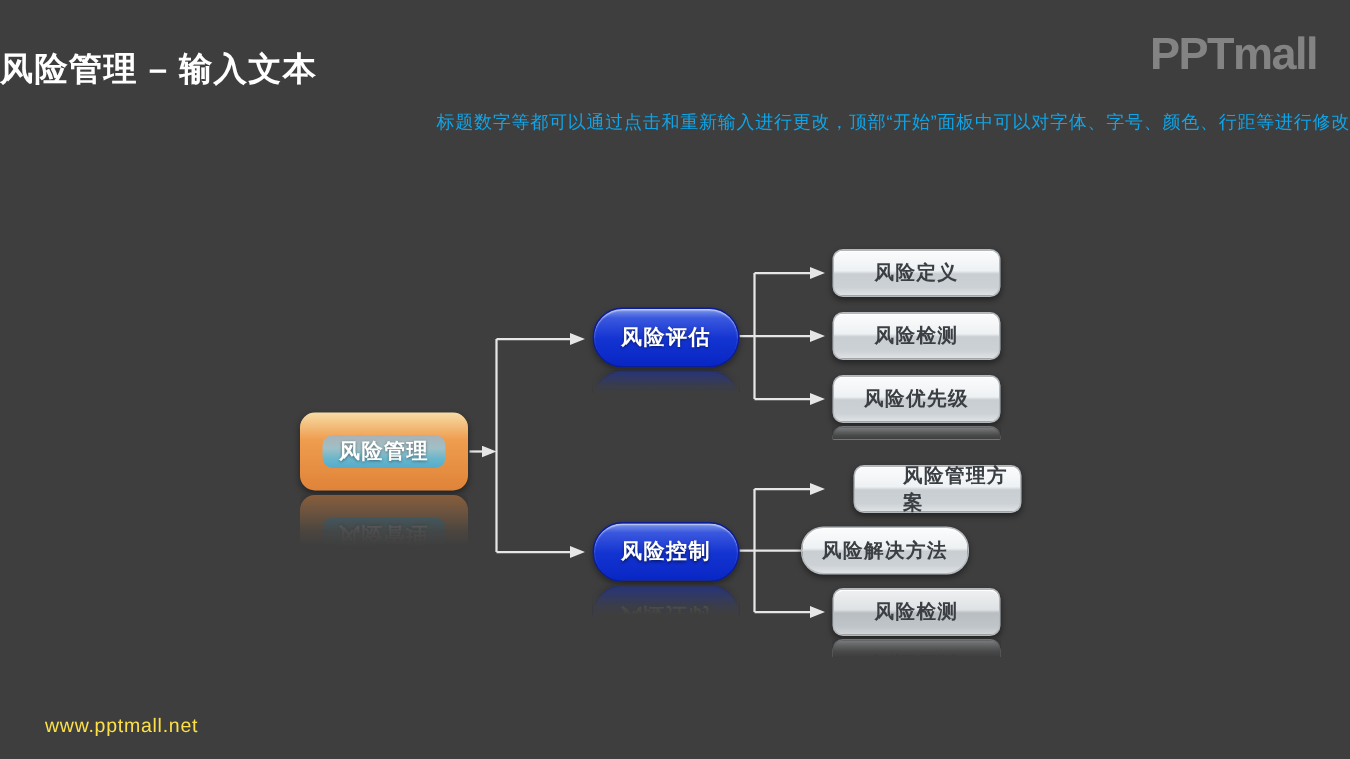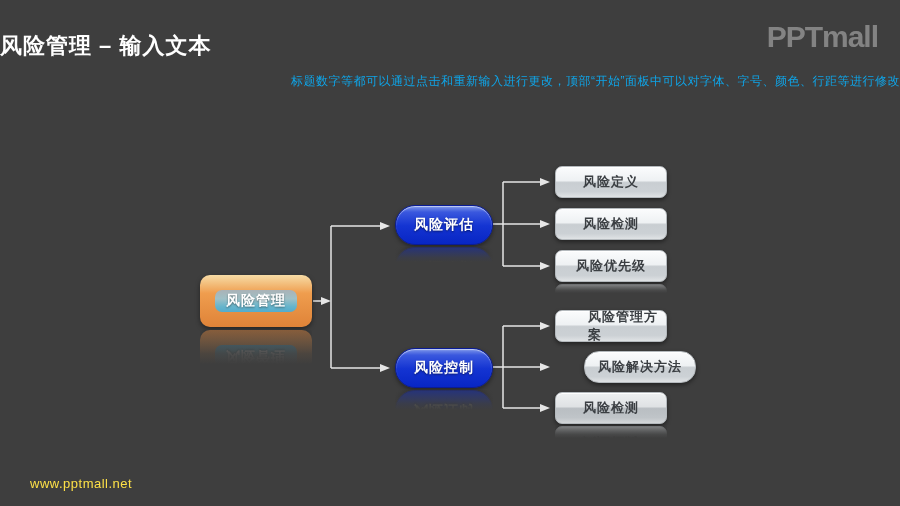--- a/index.html
+++ b/index.html
@@ -63,22 +63,22 @@
     box-shadow:0 2px 4px rgba(0,0,0,.45),inset 0 1px 0 #ffffff;
     display:flex;align-items:center;justify-content:center;
     color:#3b3f43;font-weight:bold;font-size:13px;letter-spacing:1px;
   }
   .box-silver.dim{
     background:linear-gradient(180deg,#eef0f1 0%,#dfe2e4 45%,#b9bec2 52%,#bfc4c8 82%,#d3d6d8 100%);
   }
   .pos-l1{position:absolute;left:555px;top:166px;}
   .pos-l2{position:absolute;left:555px;top:208px;}
   .pos-l3{position:absolute;left:555px;top:250px;}
-  .pos-l4{position:absolute;left:555px;top:310px;padding-left:32px;}
-  .pos-l5{position:absolute;left:584px;top:351px;border-radius:15px;}
+  .pos-l4{position:absolute;left:569px;top:310px;padding-left:32px;}
+  .pos-l5{position:absolute;left:534px;top:351px;border-radius:15px;}
   .pos-l6{position:absolute;left:555px;top:392px;}
   
   .refl{position:absolute;overflow:hidden;pointer-events:none;}
   .refl .flip{transform:scaleY(-1);}
   .refl::after{
     content:"";position:absolute;left:0;top:0;right:0;bottom:0;
     background:linear-gradient(180deg,rgba(62,62,62,.55) 0%,rgba(62,62,62,.92) 70%,#3e3e3e 100%);
   }
   .refl-root{left:200px;top:330px;width:112px;height:34px;}
   .refl-eval{left:395px;top:247px;width:98px;height:15px;}

